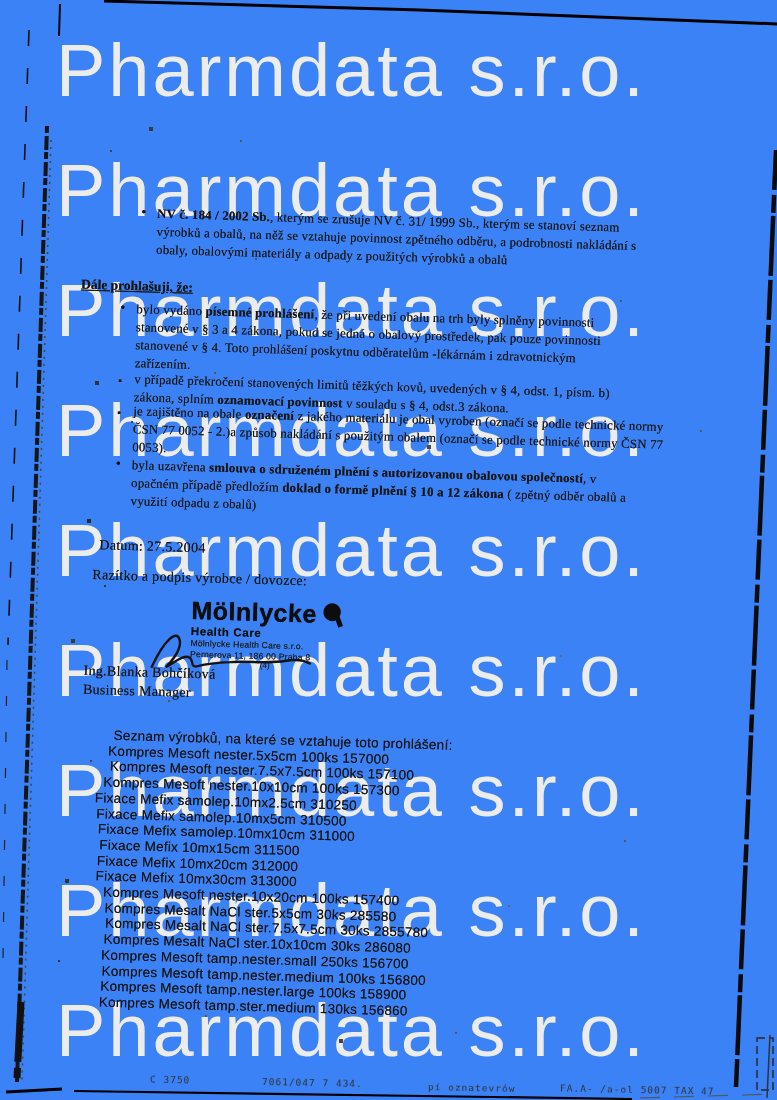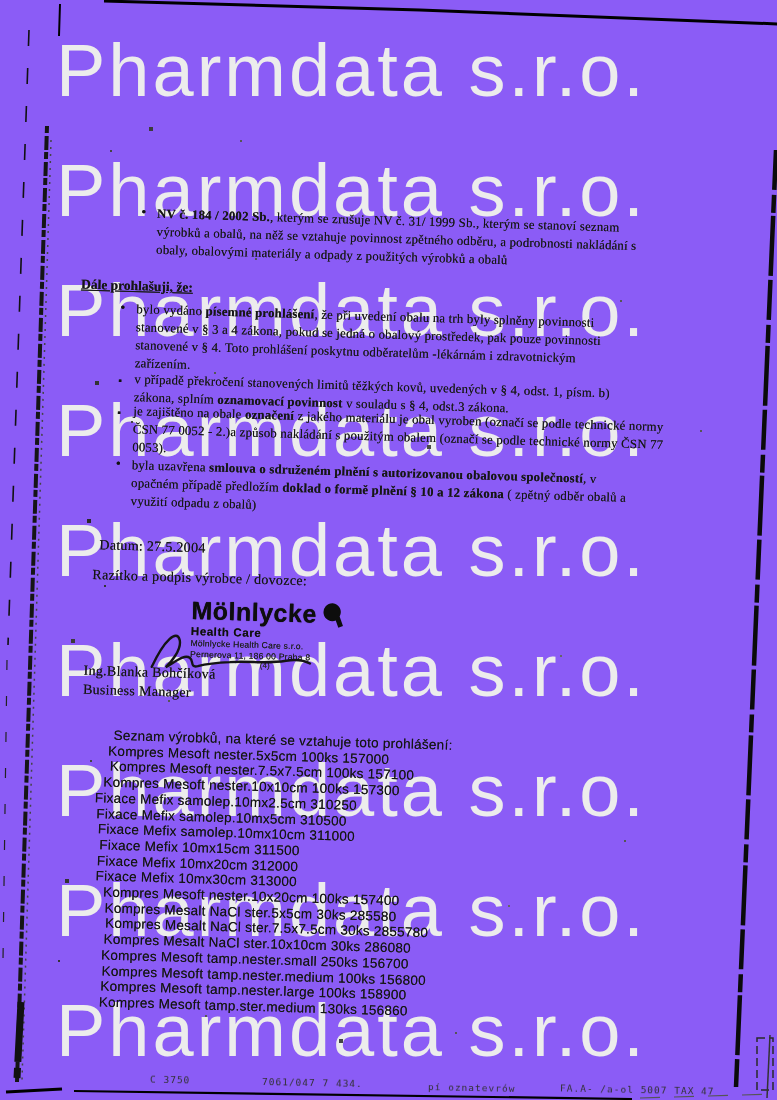--- a/index.html
+++ b/index.html
@@ -1,16 +1,16 @@
 <!DOCTYPE html>
 <html><head>
 <meta charset="utf-8">
 <style>
   html,body{margin:0;padding:0;background:#ffffff;}
-  .page{position:relative;width:777px;height:1100px;background:#8b5cf6;overflow:hidden;
+  .page{position:relative;width:777px;height:1100px;background:#3b82f6;overflow:hidden;
         font-family:"Liberation Serif",serif;color:#161616;}
   
   .wm-row{position:absolute;left:56px;width:720px;font-family:"Liberation Sans",sans-serif;
           font-size:74px;letter-spacing:3px;color:#ececec;white-space:nowrap;font-weight:400;
           user-select:none;}
   
   .artifacts{position:absolute;left:0;top:0;z-index:2;}
   
   .speckles{position:absolute;left:0;top:0;width:2px;height:2px;background:transparent;z-index:2;
     box-shadow:96px 382px 0 1px #333,131px 421px 0 0 #444,88px 520px 0 1px #2a2a2a,

